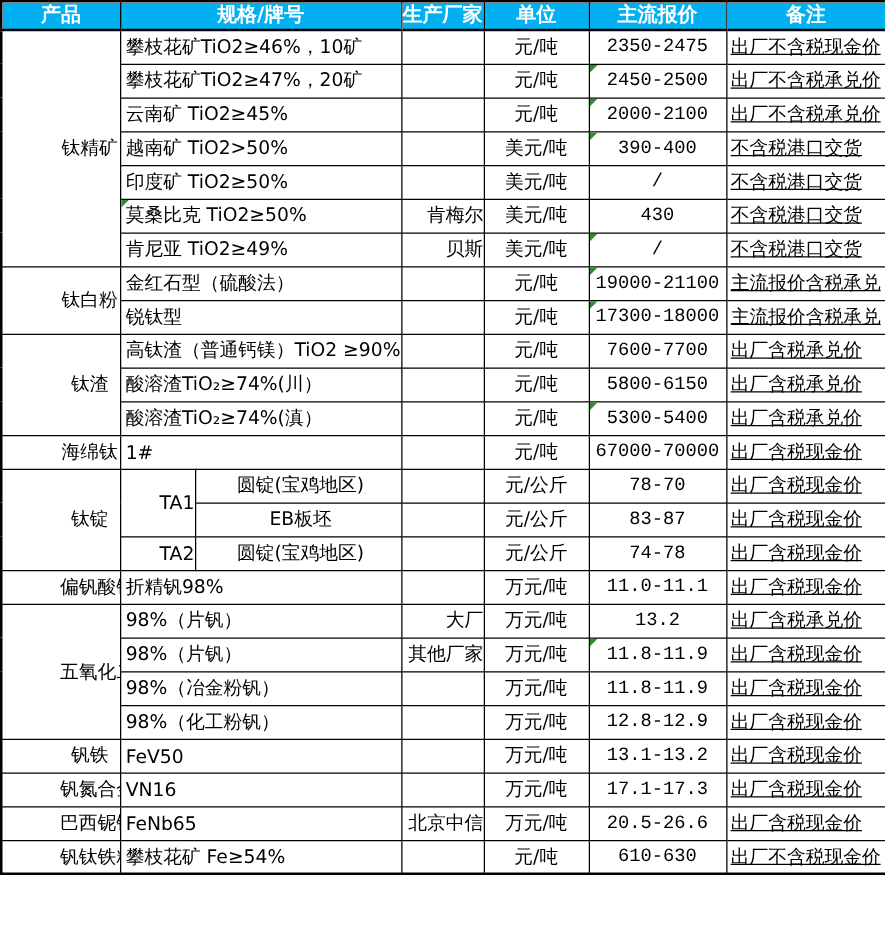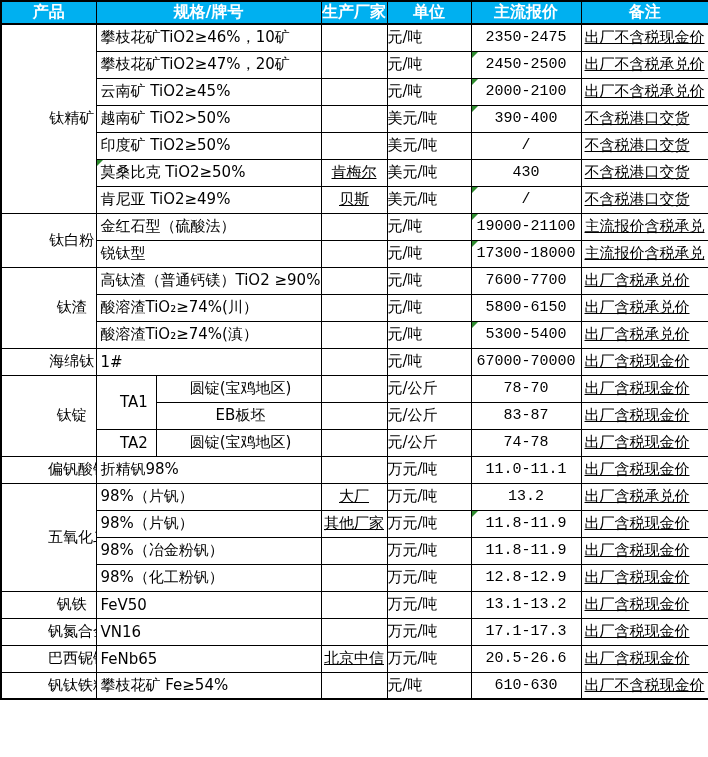--- a/index.html
+++ b/index.html
@@ -13,24 +13,24 @@
     border:2px solid var(--grid-line);}
   .sheet th,.sheet td{border:1px solid var(--grid-line); overflow:hidden;
     white-space:nowrap; vertical-align:middle;}
   .sheet thead tr{height:20px;}
   .sheet thead th{background:var(--header-bg); color:var(--header-text);
     font-size:16px; font-weight:bold; text-align:center; border-bottom-width:2px;}
   .sheet tbody tr{height:26.8px;}
   .sheet tbody td{font-size:15px;}
   td.c-prod{text-align:center;padding-left:46px;}
   td.c-spec{text-align:left; padding-left:4px;}
-  td.c-speca{text-align:center; padding-left:16px;}
+  td.c-speca{text-align:right; padding-left:16px;}
   td.c-specb{text-align:center; padding-left:4px;}
-  td.c-mfr{text-align:center;text-decoration:underline;}
-  td.c-unit{text-align:left;}
+  td.c-mfr{text-align:right;}
+  td.c-unit{text-align:center;}
   td.c-price{text-align:center;font-family:Liberation Mono, monospace;}
   td.c-note{text-align:left; padding-left:3px;text-decoration:underline;}
   td.rel{position:relative;}
   .flag{position:absolute; top:0; left:0; width:0; height:0;
     border-top:6px solid var(--flag-green); border-right:6px solid transparent;}
 </style>
 </head>
 <body>
 
 <table class="sheet">

